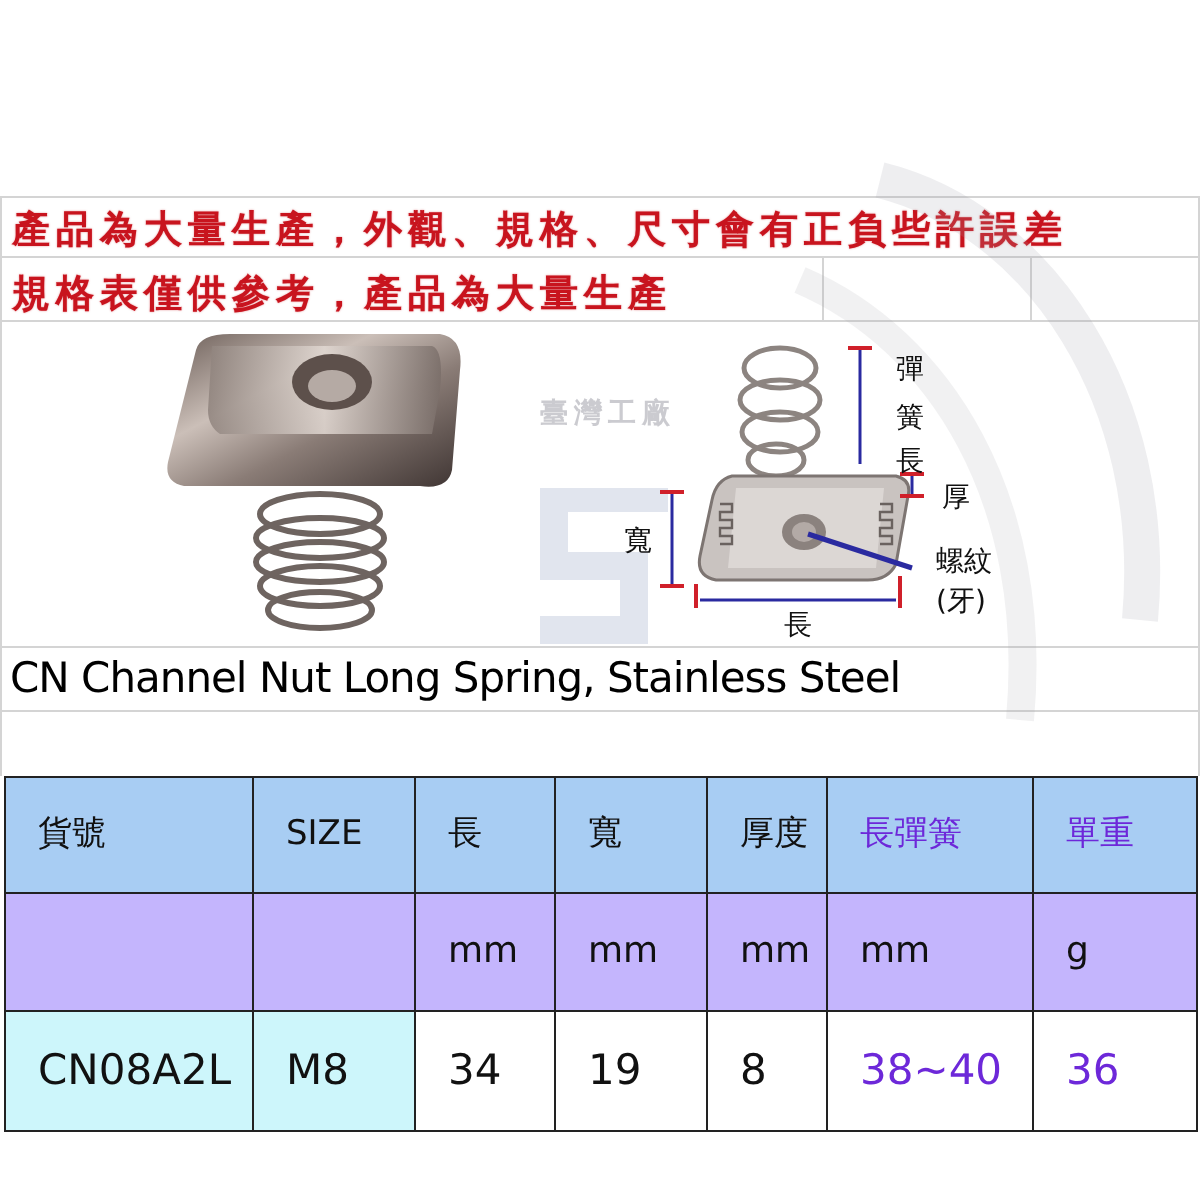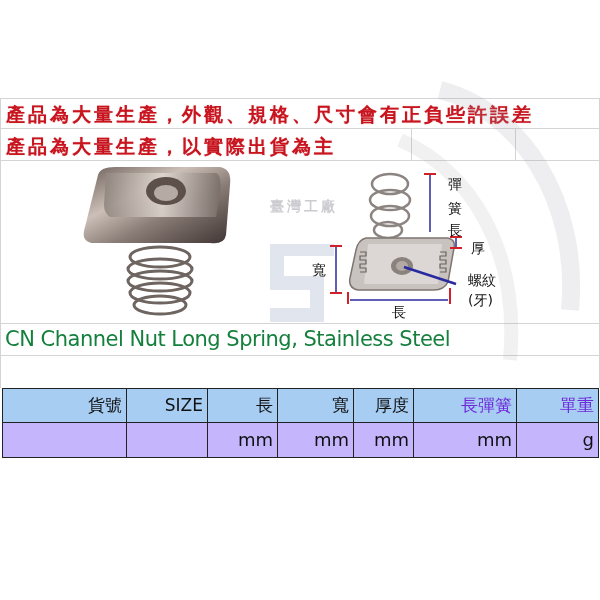--- a/index.html
+++ b/index.html
@@ -3,24 +3,24 @@
 <meta charset="utf-8">
 <style>
   html, body { margin:0; padding:0; background:#ffffff; }
   body { width:600px; height:600px; position:relative; overflow:hidden; font-family:"DejaVu Sans", sans-serif; }
   .sheet { position:absolute; left:0; top:0; width:600px; height:600px; }
   .hline { position:absolute; left:0; width:600px; height:1px; background:#d4d4d4; }
   .vline { position:absolute; width:1px; background:#d4d4d4; }
   .notice { position:absolute; left:6px; color:#c8141e; font-family:"DejaVu Serif", serif; font-weight:bold; font-size:19px; letter-spacing:3px; white-space:nowrap; text-shadow:0 0 1px rgba(200,20,30,0.5); }
   .watermark { position:absolute; color:rgba(150,150,160,0.28); font-family:"DejaVu Serif", serif; font-weight:bold; pointer-events:none; white-space:nowrap; }
   .photo-area { position:absolute; }
-  .title-en { position:absolute; left:5px; top:327px; font-family:"DejaVu Sans", sans-serif; font-size:21px; color:#15803d; white-space:nowrap; letter-spacing:-0.5px; }
+  .title-en { position:absolute; left:5px; top:327px; font-family:"DejaVu Sans", sans-serif; font-size:21px; color:#000000; white-space:nowrap; letter-spacing:-0.5px; }
   .title-zh { position:absolute; left:5px; top:357px; font-family:"DejaVu Sans", sans-serif; font-size:19px; color:#111; white-space:nowrap; }
   table.spec { position:absolute; left:2px; top:388px; border-collapse:collapse; width:596px; table-layout:fixed; font-family:"DejaVu Sans", sans-serif; }
-  table.spec td { border:1px solid #222; text-align:right; padding:4px; height:26px; line-height:26px; font-size:19px; color:#111; overflow:hidden; white-space:nowrap; }
+  table.spec td { border:1px solid #222; text-align:left; padding:16px; height:26px; line-height:26px; font-size:19px; color:#111; overflow:hidden; white-space:nowrap; }
   table.spec tr.h td { background:#a8cdf3; font-size:17px; height:25px; line-height:25px; }
   table.spec tr.h2 td { background:#c4b5fd; font-size:18px; }
   table.spec td.red { color:#6d28d9; }
   table.spec tr.d td { font-size:21px; height:27px; line-height:27px; }
   table.spec tr.d td.key { background:#cdf6fb; }
   .dim-label { position:absolute; font-size:14px; color:#111; font-family:"DejaVu Sans", sans-serif; }
 </style>
 </head>
 <body>
 
@@ -30,21 +30,21 @@
   <div class="hline" style="top:128px"></div>
   <div class="hline" style="top:160px"></div>
   <div class="hline" style="top:323px"></div>
   <div class="hline" style="top:355px"></div>
   <div class="vline" style="left:0px;top:98px;height:290px"></div>
   <div class="vline" style="left:599px;top:98px;height:290px"></div>
   <div class="vline" style="left:411px;top:128px;height:32px"></div>
   <div class="vline" style="left:515px;top:128px;height:32px"></div>
 
   <div class="notice" style="top:102px">產品為大量生產，外觀、規格、尺寸會有正負些許誤差</div>
-  <div class="notice" style="top:134px">產品為大量生產，以實際出貨為主</div>
+  <div class="notice" style="top:134px">規格表僅供參考，產品為大量生產</div>
 
   <div class="watermark" style="left:270px;top:198px;font-size:14px;letter-spacing:3px;color:rgba(140,140,150,0.45)">臺灣工廠</div>
   <svg class="watermark" style="left:262px;top:238px" width="80" height="90" viewBox="0 0 80 90">
     <path d="M8 6 H72 V18 H22 V38 H62 V84 H8 V70 H48 V52 H8 Z" fill="rgba(170,180,205,0.35)"></path>
   </svg>
   <svg class="watermark" style="left:380px;top:80px" width="220" height="320" viewBox="0 0 220 320">
     <path d="M60 10 C140 30 200 120 190 230" stroke="rgba(160,160,170,0.18)" stroke-width="18" fill="none"></path>
     <path d="M20 60 C90 90 140 170 130 280" stroke="rgba(160,160,170,0.15)" stroke-width="14" fill="none"></path>
   </svg>
 
@@ -141,15 +141,24 @@
     </tr>
     <tr class="h2">
       <td></td>
       <td></td>
       <td>mm</td>
       <td>mm</td>
       <td>mm</td>
       <td>mm</td>
       <td>g</td>
     </tr>
+    <tr class="d">
+      <td class="key">CN08A2L</td>
+      <td class="key">M8</td>
+      <td>34</td>
+      <td>19</td>
+      <td>8</td>
+      <td class="red">38~40</td>
+      <td class="red">36</td>
+    </tr>
   </tbody>
     </table>
 </div>
 
 </body></html>

